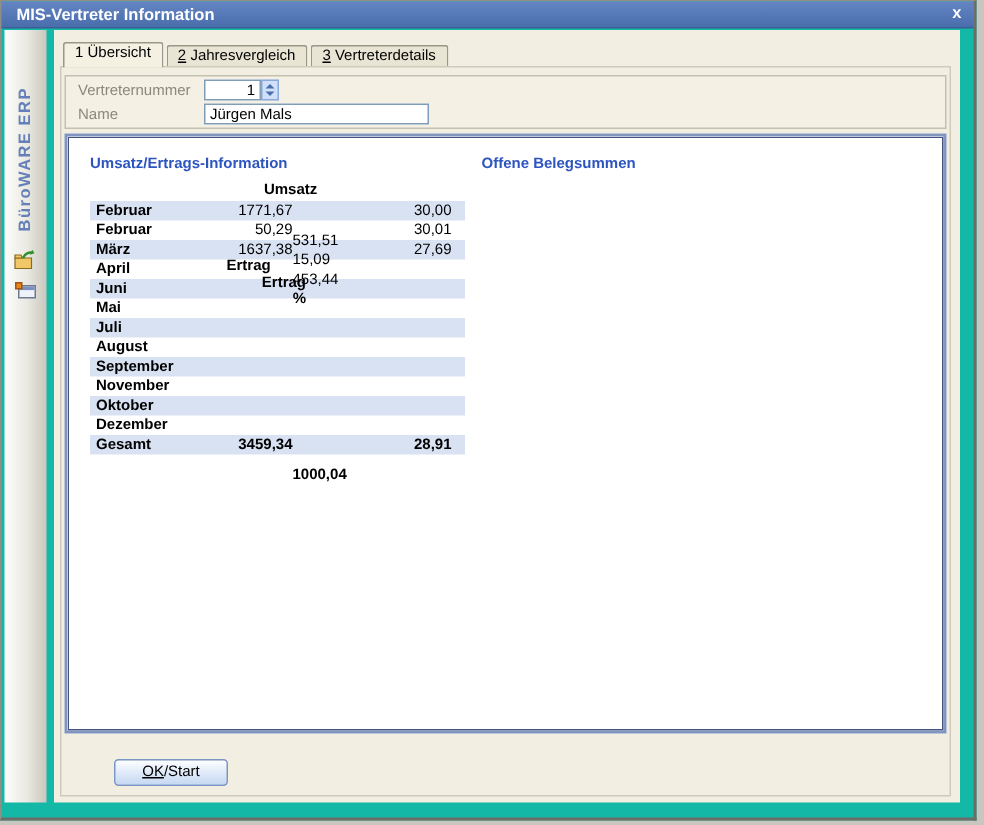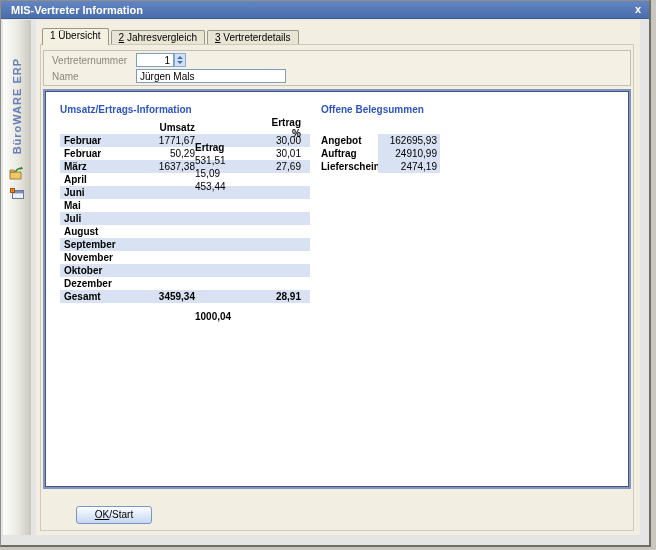--- a/index.html
+++ b/index.html
@@ -1,19 +1,19 @@
 <!DOCTYPE html>
 <html><head>
 <meta charset="utf-8">
 <style>
   html,body{margin:0;padding:0;width:656px;height:550px;overflow:hidden;background:#c8c6be;
             font-family:"Liberation Sans",sans-serif;}
   *{box-sizing:border-box;}
 
-  .window{position:absolute;top:0;left:0;width:651px;height:547px;background:#e5e5e5;
+  .window{position:absolute;top:0;left:0;width:651px;height:547px;background:#14b8a6;
           border:1px solid #8f8f88;border-right:2px solid #6d6d66;border-bottom:2px solid #6d6d66;}
 
   
   .titlebar{height:18px;background:linear-gradient(#6385c3,#4a6dac);border-bottom:1px solid #3d5d94;
             color:#fff;font-size:11px;font-weight:bold;line-height:18px;padding-left:10px;position:relative;}
   .close-x{position:absolute;right:8px;top:0;font-size:11px;font-weight:bold;color:#fff;cursor:default;line-height:17px;}
 
   
   .win-body{position:absolute;top:19px;left:2px;right:9px;bottom:10px;display:flex;}
 
@@ -52,21 +52,21 @@
         flex-direction:column;align-items:center;justify-content:center;gap:2px;cursor:default;}
   .spin-up{width:0;height:0;border-left:3px solid transparent;border-right:3px solid transparent;border-bottom:3px solid #4a6eae;}
   .spin-down{width:0;height:0;border-left:3px solid transparent;border-right:3px solid transparent;border-top:3px solid #4a6eae;}
 
   
   .datapanel{height:400px;margin:3px 1px 0 1px;background:#fff;border:2px solid #8095bf;
              box-shadow:inset 0 0 0 1px #46537f;display:flex;padding:13px 8px 0 15px;gap:11px;}
   .sect-title{font-size:10px;font-weight:bold;color:#2d55c0;height:12px;margin-bottom:5px;white-space:nowrap;}
 
   .utable{width:250px;}
-  .t-head{display:flex;height:13px;align-items:center;font-size:10px;font-weight:bold;}
+  .t-head{display:flex;height:13px;align-items:center;font-size:10px;font-weight:bold;flex-direction:column;}
   .t-row{display:flex;height:13px;align-items:center;font-size:10px;}
   .t-rows div.t-row:nth-of-type(odd){background:#d9e2f2;}
   .t-rows div.t-row:last-of-type .c{font-weight:bold;}
   .c{display:block;}
   .c1{width:82px;padding-left:4px;font-weight:bold;}
   .c2{width:53px;text-align:right;}
   .c3{width:68px;text-align:left;margin-top:40px;}
   .c4{width:38px;text-align:right;}
 
   .btable{width:122px;}
@@ -248,37 +248,20 @@
                   <span class="c c2">3459,34</span>
                   <span class="c c3">1000,04</span>
                   <span class="c c4">28,91</span>
                 </div>
               </div>
           </div>
 
           <div class="btable">
             <div class="sect-title">Offene Belegsummen</div>
             <div class="b-spacer"></div>
-            <div class="b-rows">
-
-                <div class="b-row">
-                  <span class="b-label">Angebot</span>
-                  <span class="b-value">162695,93</span>
-                </div>
-
-                <div class="b-row">
-                  <span class="b-label">Auftrag</span>
-                  <span class="b-value">24910,99</span>
-                </div>
-
-                <div class="b-row">
-                  <span class="b-label">Lieferschein</span>
-                  <span class="b-value">2474,19</span>
-                </div>
-              </div>
           </div>
 
         </div>
 
         <div class="footer">
           <button class="ok-btn"><span class="u">OK</span><span>/Start</span></button>
         </div>
 
       </div>
     </div>

